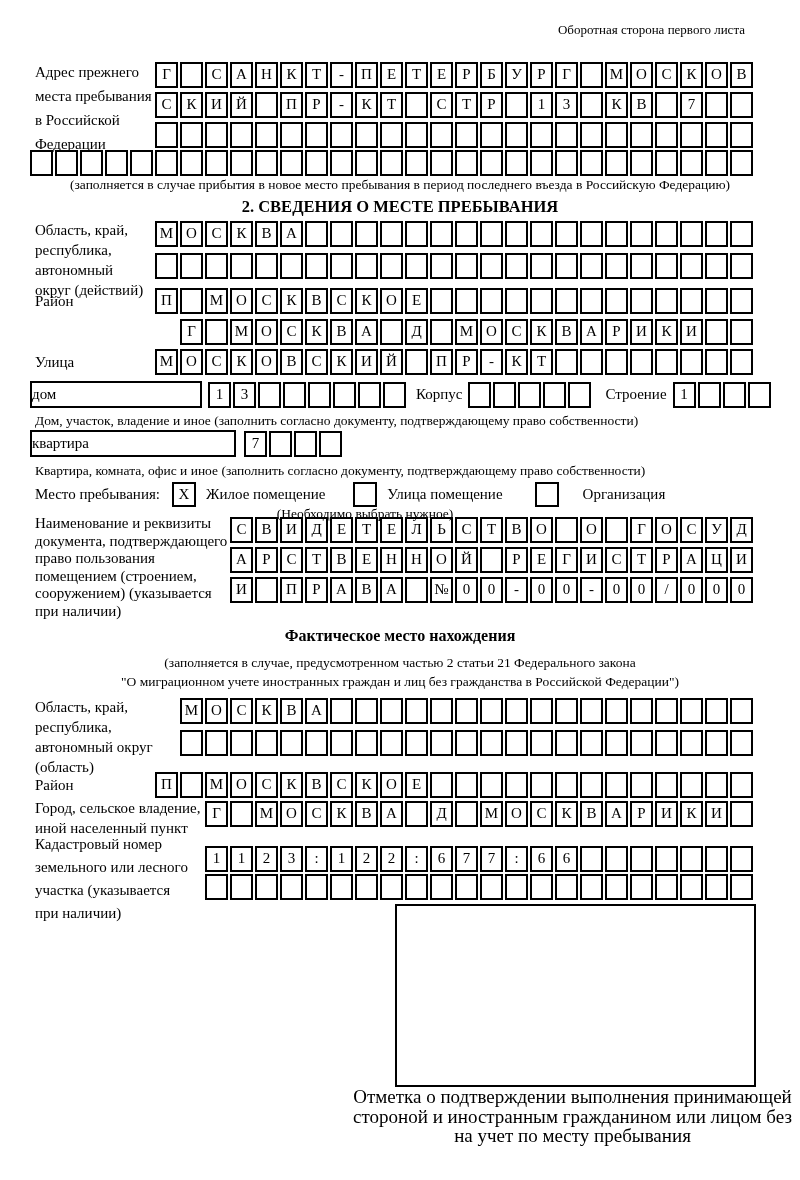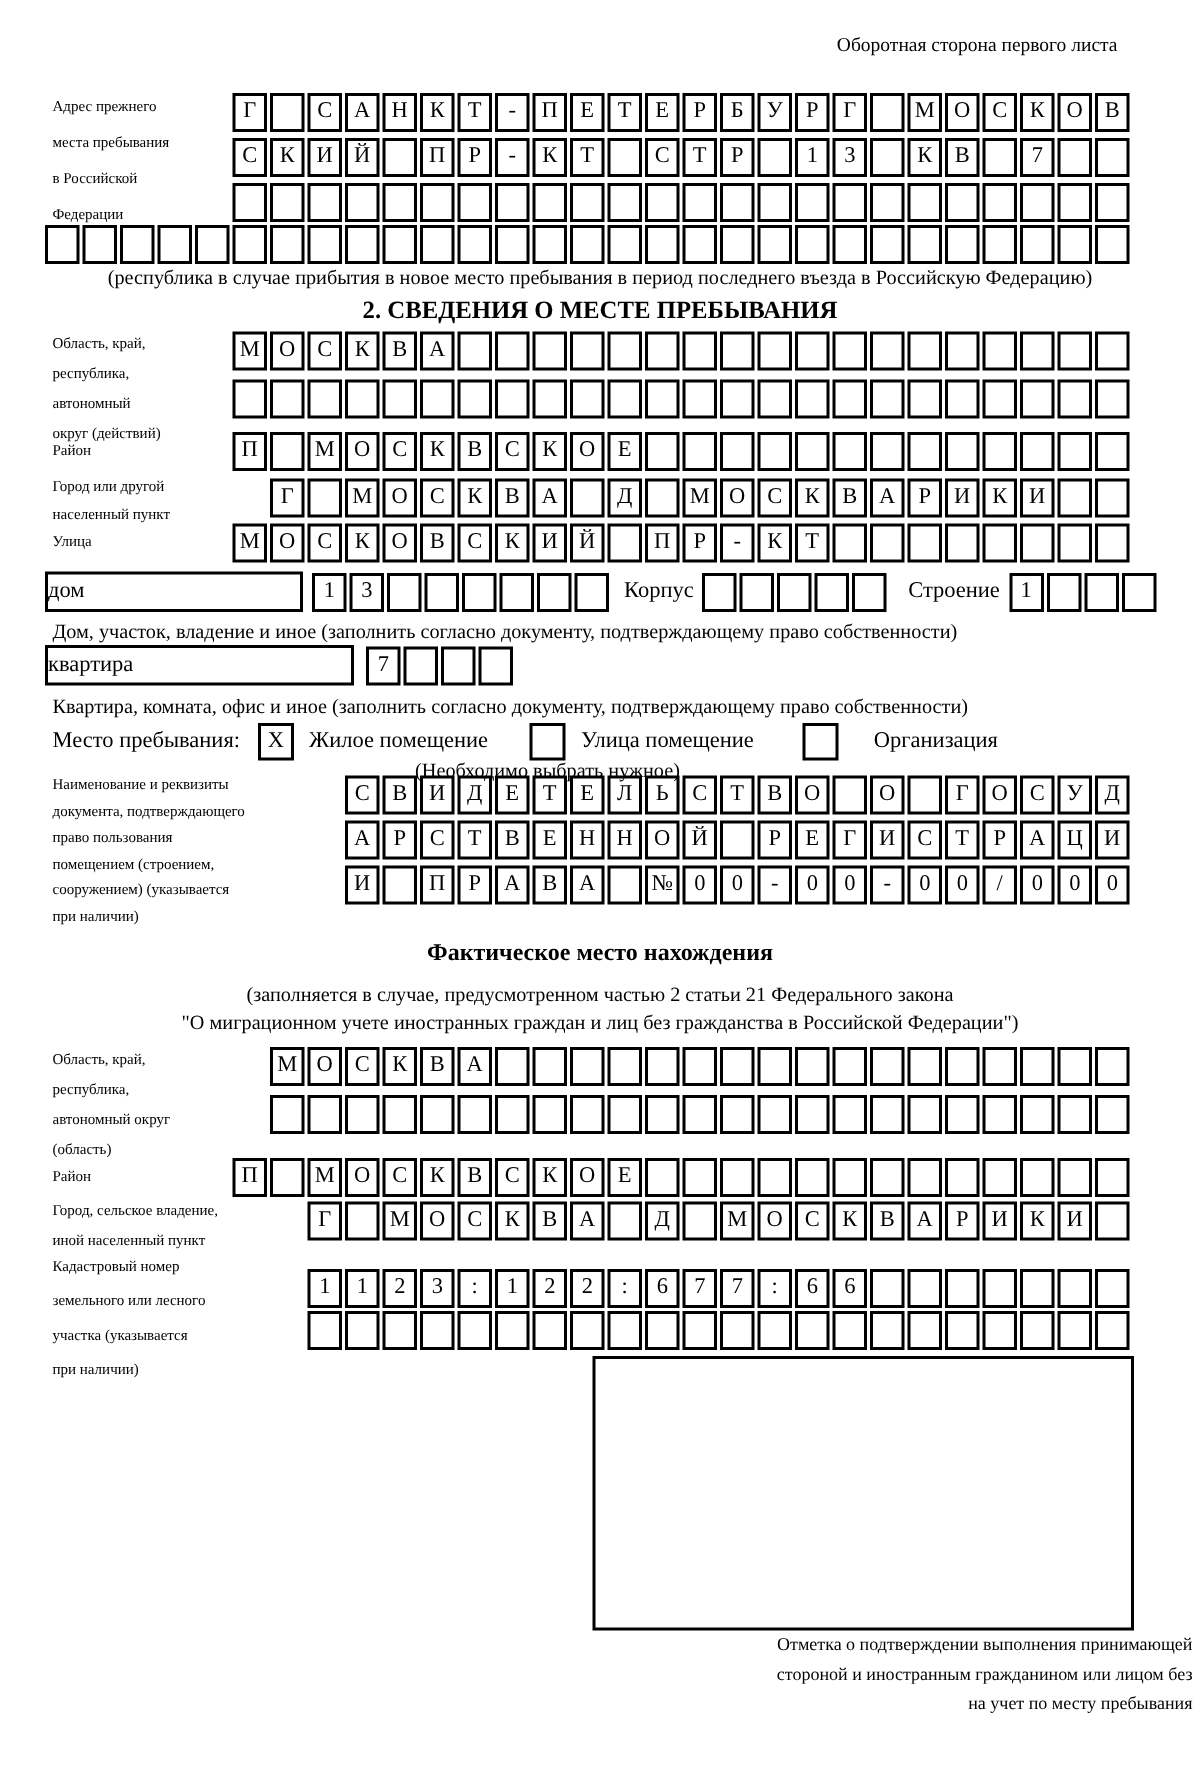--- a/index.html
+++ b/index.html
@@ -1,70 +1,66 @@
 <!DOCTYPE html>
 <html><head>
 <meta charset="utf-8">
 <style>
   html,body{margin:0;padding:0;background:#fff;}
   body{width:800px;height:1180px;position:relative;font-family:"Liberation Serif","DejaVu Serif",serif;color:#000;overflow:hidden;}
   #form{position:absolute;inset:0;}
   .hnote{position:absolute;top:22px;right:55px;font-size:13px;}
-  .lbl{position:absolute;font-size:10px;line-height:20px;white-space:nowrap;}
+  .lbl{position:absolute;font-size:15px;line-height:20px;white-space:nowrap;}
   .crow{position:absolute;white-space:nowrap;height:26px;}
   .cell{display:inline-block;box-sizing:border-box;width:23px;height:26px;border:2px solid #000;margin-right:2px;text-align:center;font-size:15px;line-height:21px;vertical-align:top;}
   .flexrow{position:absolute;display:flex;align-items:center;white-space:nowrap;}
   .labelbox{box-sizing:border-box;height:27px;border:2px solid #000;text-align:left;font-size:15px;line-height:23px;flex:none;}
   .checkbox{display:inline-block;box-sizing:border-box;width:24px;height:25px;border:2px solid #000;text-align:center;font-size:15px;line-height:20px;margin:0 10px 0 12px;flex:none;}
   .title{position:absolute;left:0;width:100%;text-align:center;font-weight:bold;font-size:16.5px;}
   .note{position:absolute;font-size:13.5px;}
   .center{left:0;width:100%;text-align:center;}
   .center-lines{text-align:center;line-height:18.5px;}
   .stamp-box{position:absolute;border:2px solid #000;background:#fff;}
-  .stamp-cap{position:absolute;font-size:12px;line-height:19.5px;text-align:right;}
+  .stamp-cap{position:absolute;font-size:19px;line-height:19.5px;text-align:center;}
   .opt-label{font-size:15px;}
   .stay-label{font-size:15px;}
 </style>
 </head>
 <body>
 
 <div id="form">
 
   <div class="hnote">Оборотная сторона первого листа</div>
 
   <div class="lbl" style="left:35px;top:60px;line-height:24px">
       <div>Адрес прежнего</div>
       <div>места пребывания</div>
       <div>в Российской</div>
       <div>Федерации</div>
     </div>
   <div class="crow" style="left:155px;top:62px"><span class="cell">Г</span><span class="cell"></span><span class="cell">С</span><span class="cell">А</span><span class="cell">Н</span><span class="cell">К</span><span class="cell">Т</span><span class="cell">-</span><span class="cell">П</span><span class="cell">Е</span><span class="cell">Т</span><span class="cell">Е</span><span class="cell">Р</span><span class="cell">Б</span><span class="cell">У</span><span class="cell">Р</span><span class="cell">Г</span><span class="cell"></span><span class="cell">М</span><span class="cell">О</span><span class="cell">С</span><span class="cell">К</span><span class="cell">О</span><span class="cell">В</span></div>
   <div class="crow" style="left:155px;top:92px"><span class="cell">С</span><span class="cell">К</span><span class="cell">И</span><span class="cell">Й</span><span class="cell"></span><span class="cell">П</span><span class="cell">Р</span><span class="cell">-</span><span class="cell">К</span><span class="cell">Т</span><span class="cell"></span><span class="cell">С</span><span class="cell">Т</span><span class="cell">Р</span><span class="cell"></span><span class="cell">1</span><span class="cell">3</span><span class="cell"></span><span class="cell">К</span><span class="cell">В</span><span class="cell"></span><span class="cell">7</span><span class="cell"></span><span class="cell"></span></div>
   <div class="crow" style="left:155px;top:122px"><span class="cell"></span><span class="cell"></span><span class="cell"></span><span class="cell"></span><span class="cell"></span><span class="cell"></span><span class="cell"></span><span class="cell"></span><span class="cell"></span><span class="cell"></span><span class="cell"></span><span class="cell"></span><span class="cell"></span><span class="cell"></span><span class="cell"></span><span class="cell"></span><span class="cell"></span><span class="cell"></span><span class="cell"></span><span class="cell"></span><span class="cell"></span><span class="cell"></span><span class="cell"></span><span class="cell"></span></div>
   <div class="crow" style="left:30px;top:150px"><span class="cell"></span><span class="cell"></span><span class="cell"></span><span class="cell"></span><span class="cell"></span><span class="cell"></span><span class="cell"></span><span class="cell"></span><span class="cell"></span><span class="cell"></span><span class="cell"></span><span class="cell"></span><span class="cell"></span><span class="cell"></span><span class="cell"></span><span class="cell"></span><span class="cell"></span><span class="cell"></span><span class="cell"></span><span class="cell"></span><span class="cell"></span><span class="cell"></span><span class="cell"></span><span class="cell"></span><span class="cell"></span><span class="cell"></span><span class="cell"></span><span class="cell"></span><span class="cell"></span></div>
-  <div class="note center" style="top:177px">(республика в случае прибытия в новое место пребывания в период последнего въезда в Российскую Федерацию)</div>
+  <div class="note center" style="top:177px">(заполняется в случае прибытия в новое место пребывания в период последнего въезда в Российскую Федерацию)</div>
 
   <div class="title" style="top:197px">2. СВЕДЕНИЯ О МЕСТЕ ПРЕБЫВАНИЯ</div>
 
   <div class="lbl" style="left:35px;top:220px">
       <div>Область, край,</div>
       <div>республика,</div>
       <div>автономный</div>
       <div>округ (действий)</div>
     </div>
   <div class="crow" style="left:155px;top:221px"><span class="cell">М</span><span class="cell">О</span><span class="cell">С</span><span class="cell">К</span><span class="cell">В</span><span class="cell">А</span><span class="cell"></span><span class="cell"></span><span class="cell"></span><span class="cell"></span><span class="cell"></span><span class="cell"></span><span class="cell"></span><span class="cell"></span><span class="cell"></span><span class="cell"></span><span class="cell"></span><span class="cell"></span><span class="cell"></span><span class="cell"></span><span class="cell"></span><span class="cell"></span><span class="cell"></span><span class="cell"></span></div>
   <div class="crow" style="left:155px;top:253px"><span class="cell"></span><span class="cell"></span><span class="cell"></span><span class="cell"></span><span class="cell"></span><span class="cell"></span><span class="cell"></span><span class="cell"></span><span class="cell"></span><span class="cell"></span><span class="cell"></span><span class="cell"></span><span class="cell"></span><span class="cell"></span><span class="cell"></span><span class="cell"></span><span class="cell"></span><span class="cell"></span><span class="cell"></span><span class="cell"></span><span class="cell"></span><span class="cell"></span><span class="cell"></span><span class="cell"></span></div>
 
   <div class="lbl" style="left:35px;top:291px">Район</div>
   <div class="crow" style="left:155px;top:288px"><span class="cell">П</span><span class="cell"></span><span class="cell">М</span><span class="cell">О</span><span class="cell">С</span><span class="cell">К</span><span class="cell">В</span><span class="cell">С</span><span class="cell">К</span><span class="cell">О</span><span class="cell">Е</span><span class="cell"></span><span class="cell"></span><span class="cell"></span><span class="cell"></span><span class="cell"></span><span class="cell"></span><span class="cell"></span><span class="cell"></span><span class="cell"></span><span class="cell"></span><span class="cell"></span><span class="cell"></span><span class="cell"></span></div>
 
-  <div class="lbl" style="left:35px;top:315px;line-height:19px">
-      <div>Город или другой</div>
-      <div>населенный пункт</div>
-    </div>
   <div class="crow" style="left:180px;top:319px"><span class="cell">Г</span><span class="cell"></span><span class="cell">М</span><span class="cell">О</span><span class="cell">С</span><span class="cell">К</span><span class="cell">В</span><span class="cell">А</span><span class="cell"></span><span class="cell">Д</span><span class="cell"></span><span class="cell">М</span><span class="cell">О</span><span class="cell">С</span><span class="cell">К</span><span class="cell">В</span><span class="cell">А</span><span class="cell">Р</span><span class="cell">И</span><span class="cell">К</span><span class="cell">И</span><span class="cell"></span><span class="cell"></span></div>
 
   <div class="lbl" style="left:35px;top:352px">Улица</div>
   <div class="crow" style="left:155px;top:349px"><span class="cell">М</span><span class="cell">О</span><span class="cell">С</span><span class="cell">К</span><span class="cell">О</span><span class="cell">В</span><span class="cell">С</span><span class="cell">К</span><span class="cell">И</span><span class="cell">Й</span><span class="cell"></span><span class="cell">П</span><span class="cell">Р</span><span class="cell">-</span><span class="cell">К</span><span class="cell">Т</span><span class="cell"></span><span class="cell"></span><span class="cell"></span><span class="cell"></span><span class="cell"></span><span class="cell"></span><span class="cell"></span><span class="cell"></span></div>
 
   <div class="flexrow" style="left:30px;top:381px">
     <div class="labelbox" style="width:172px">дом</div>
     <div style="margin-left:6px"><span class="cell">1</span><span class="cell">3</span><span class="cell"></span><span class="cell"></span><span class="cell"></span><span class="cell"></span><span class="cell"></span><span class="cell"></span></div>
     <div class="opt-label" style="margin-left:8px">Корпус</div>
     <div style="margin-left:6px"><span class="cell"></span><span class="cell"></span><span class="cell"></span><span class="cell"></span><span class="cell"></span></div>

